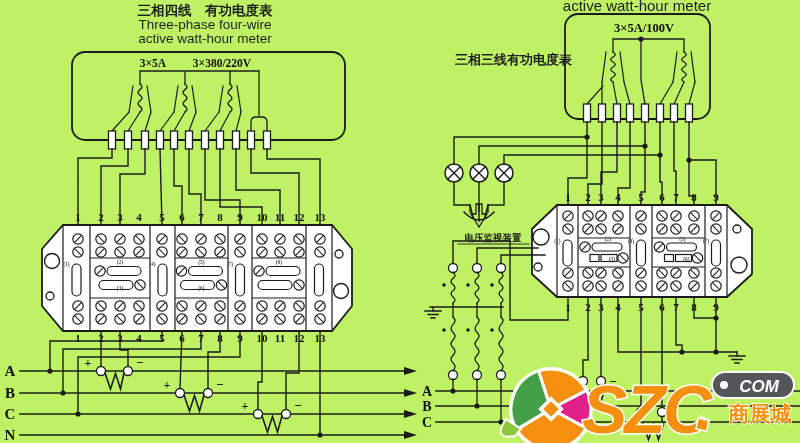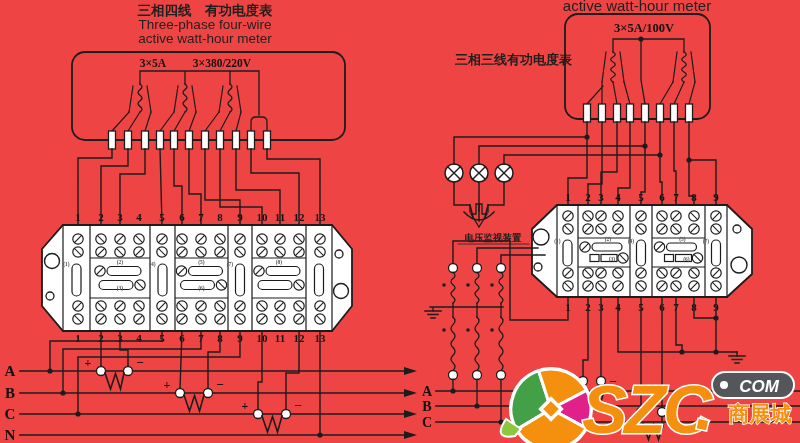--- a/index.html
+++ b/index.html
@@ -1,16 +1,16 @@
 <!DOCTYPE html>
 <html><head>
 <meta charset="utf-8">
 <style>
   html,body{margin:0;padding:0;background:#fff;}
-  .stage{position:relative;width:800px;height:443px;background:#ef4444;overflow:hidden;
+  .stage{position:relative;width:800px;height:443px;background:#bef264;overflow:hidden;
          font-family:"Liberation Sans",sans-serif;}
   svg text{user-select:none;}
   .t-sans{font-family:"Liberation Sans",sans-serif;fill:#1f1f1f;}
   .t-serif{font-family:"Liberation Serif",serif;fill:#111;font-weight:bold;}
   .wm-brand{font-family:"Liberation Sans",sans-serif;font-weight:bold;font-style:italic;}
 </style>
 </head>
 <body>
 
 <div class="stage">

